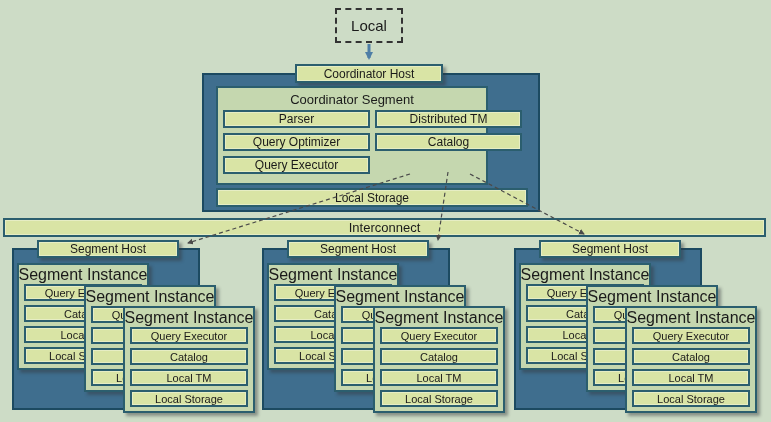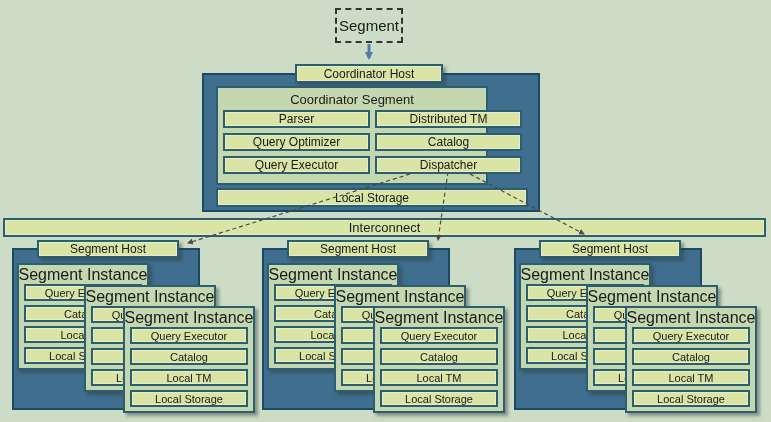--- a/index.html
+++ b/index.html
@@ -71,38 +71,37 @@
   .seg-blue{left:0;top:8px;width:188px;height:162px;position:absolute;}
   .seg-host{left:25px;top:0;width:142px;height:18px;position:absolute;}
   .overlay{position:absolute;left:0;top:0;pointer-events:none;z-index:60;}
 </style>
 </head>
 <body>
 
 <div class="canvas">
 
   <div class="abs client-box" style="left:335px;top:8px;width:68px;height:35px;">
-    <span>Segment</span>
+    <span>Local</span>
   </div>
 
   <div class="abs blue" style="left:202px;top:73px;width:338px;height:139px;"></div>
 
   <div class="abs box shadow" style="left:295px;top:64px;width:148px;height:19px;">
     <span>Coordinator Host</span>
   </div>
 
   <div class="abs panel" style="left:216px;top:86px;width:272px;height:99px;">
     <div class="panel-title">Coordinator Segment</div>
     <div class="module-grid">
       <div class="box">Parser</div>
       <div class="box">Distributed TM</div>
       <div class="box">Query Optimizer</div>
       <div class="box">Catalog</div>
       <div class="box">Query Executor</div>
-      <div class="box">Dispatcher</div>
     </div>
   </div>
 
   <div class="abs box" style="left:216px;top:188px;width:312px;height:19px;">Local Storage</div>
 
   <div class="abs box" style="left:3px;top:218px;width:763px;height:19px;font-size:13px;">Interconnect</div>
 
   <div class="seg-group" style="left:12px;">
     <div class="blue seg-blue"></div>
     <div class="box shadow seg-host">Segment Host</div>

